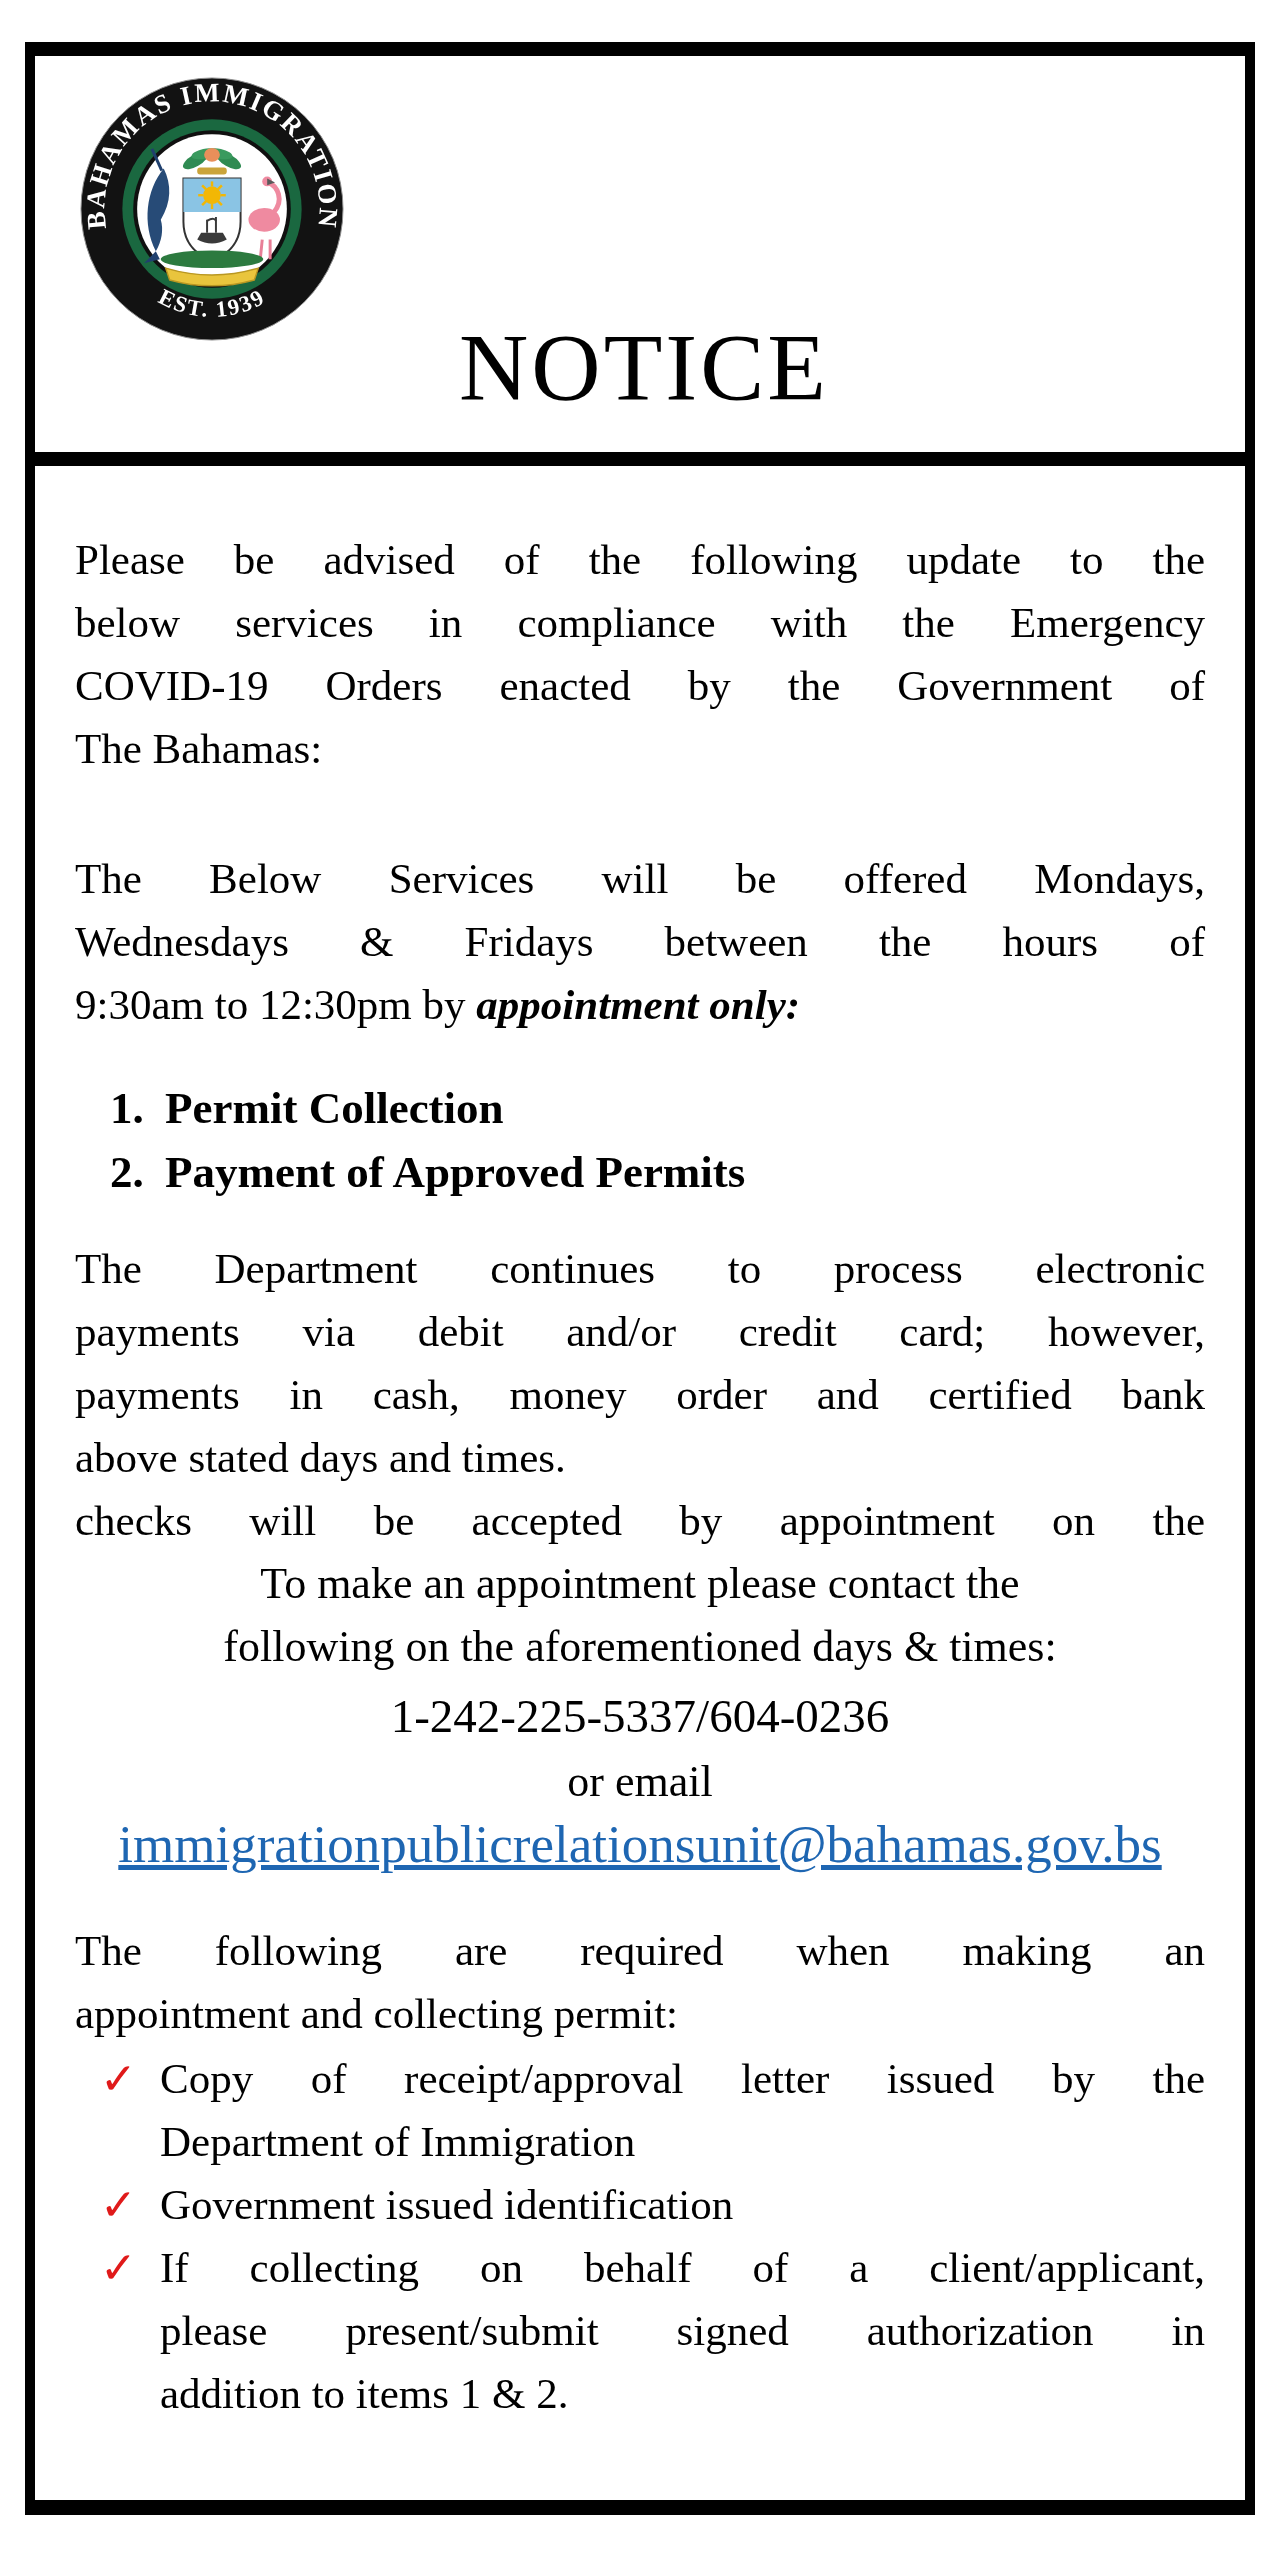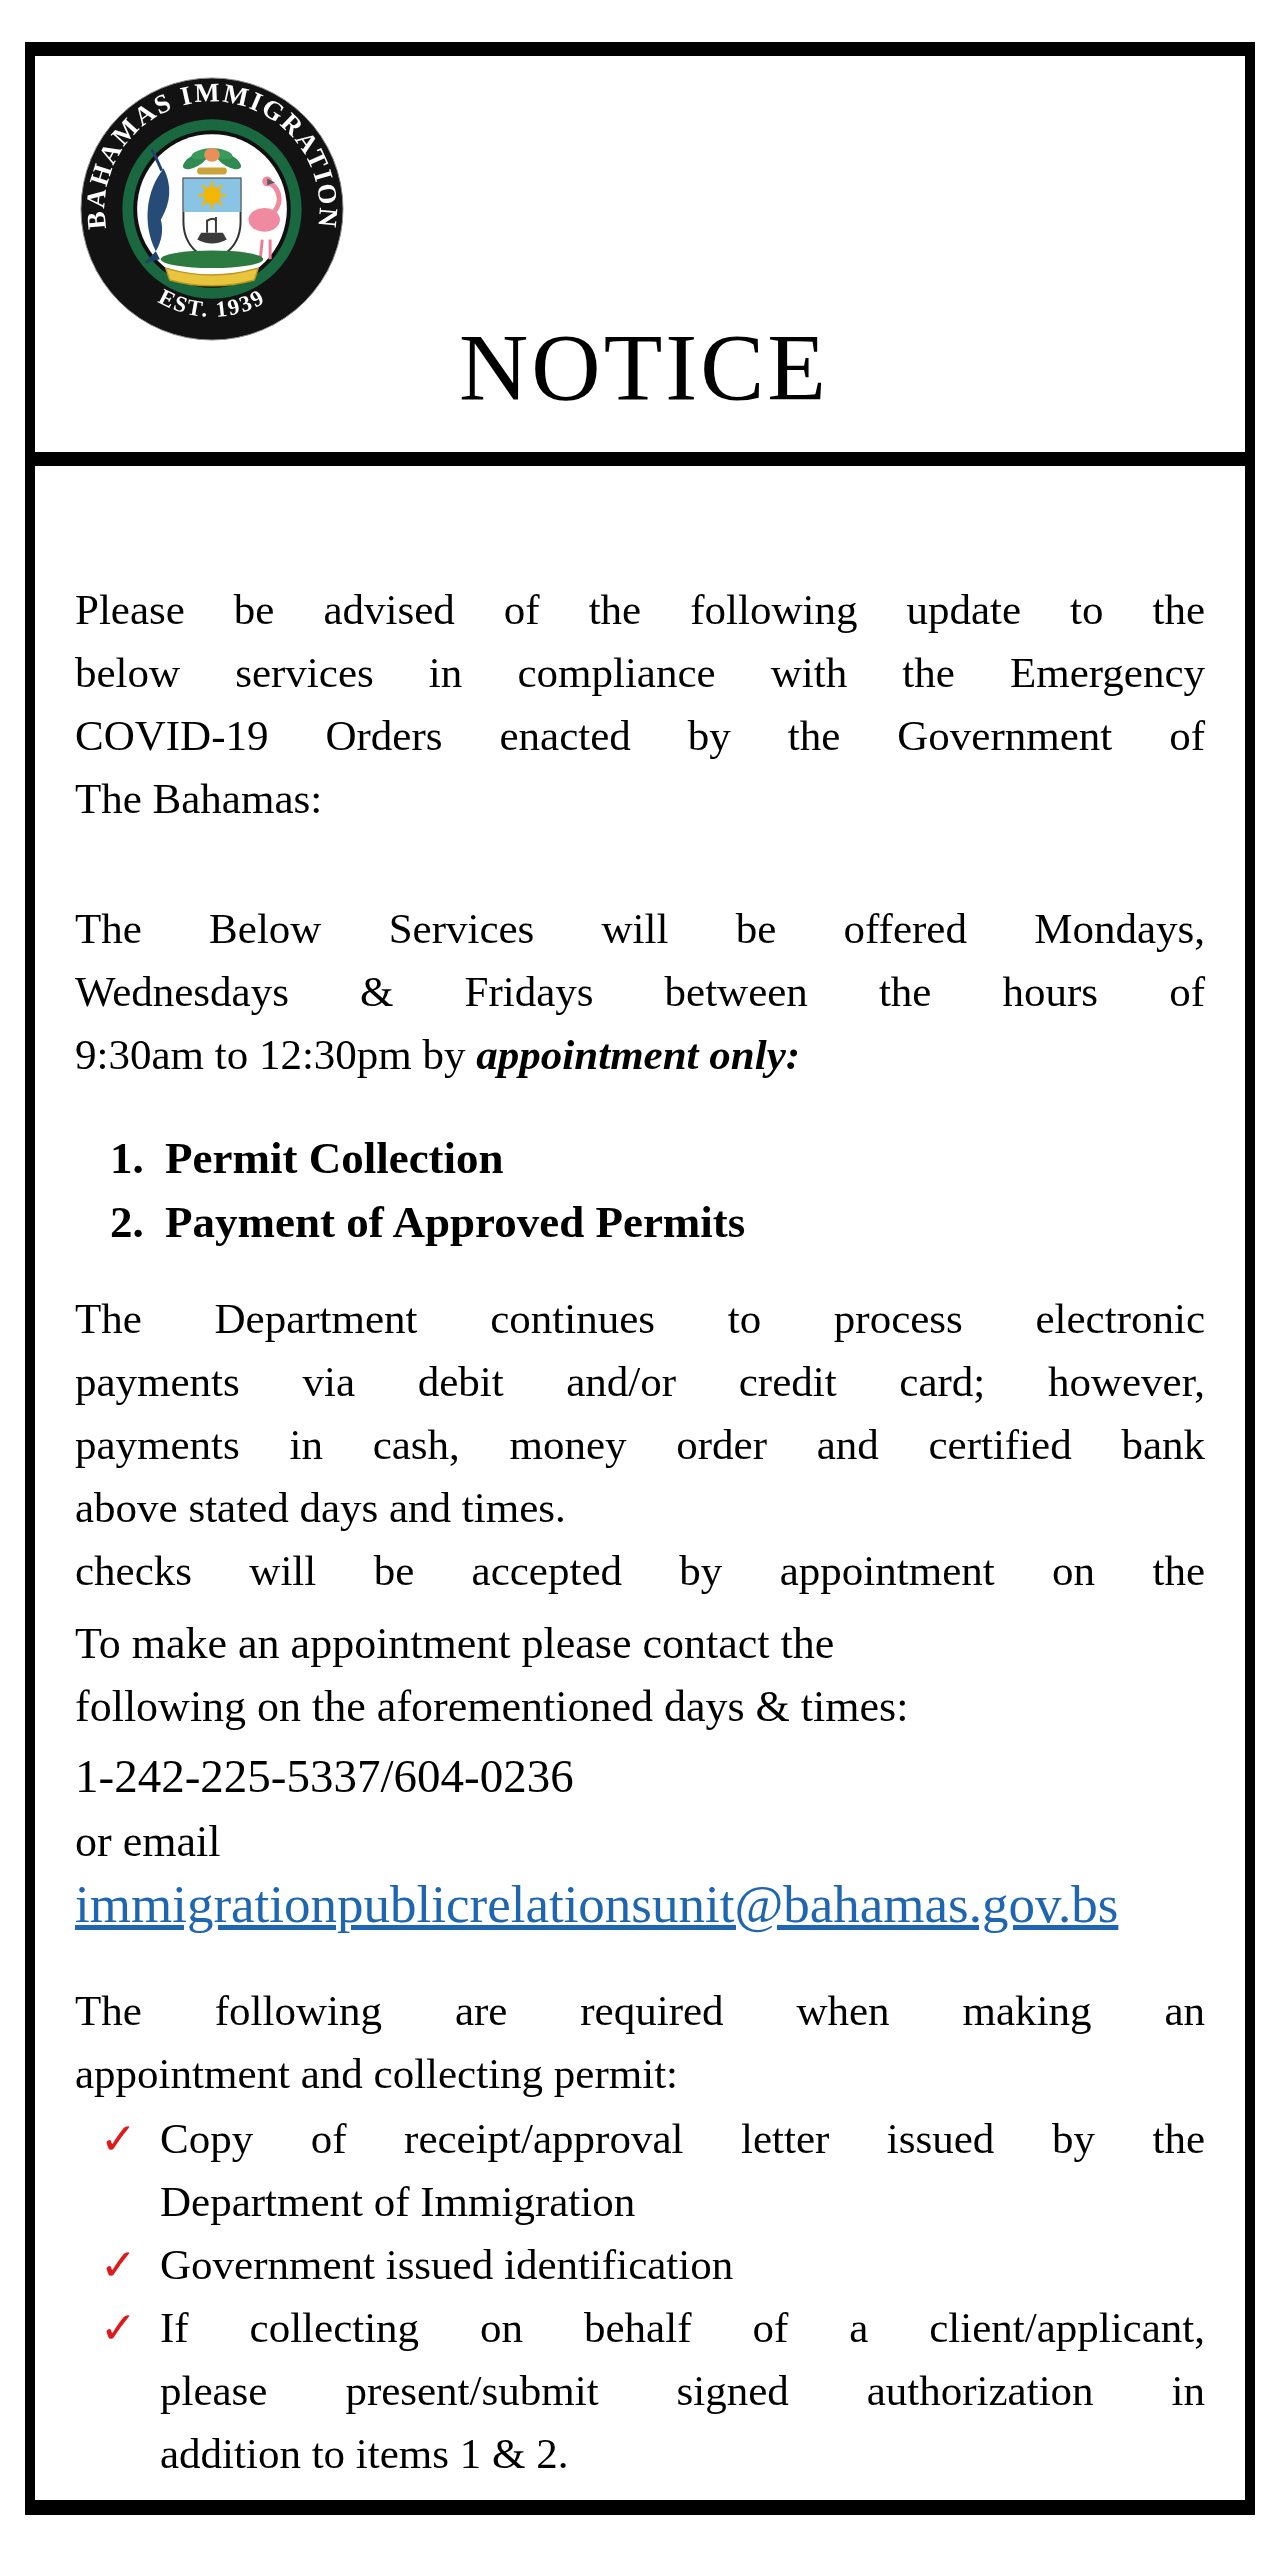--- a/index.html
+++ b/index.html
@@ -23,27 +23,27 @@
   .ring-core  { fill: #ffffff; }
   .notice-title {
     position: absolute; left: 8px; right: 0; top: 262px; text-align: center;
     font-size: 96px; font-weight: normal; letter-spacing: 3px; line-height: 1.05;
   }
   .content { padding: 0 40px; }
   .para { font-size: 43px; line-height: 63px; }
   .jline { text-align: justify; text-align-last: justify; }
   .jline.last { text-align-last: left; }
   .bi { font-weight: bold; font-style: italic; }
-  .p-intro    { margin-top: 112px; }
+  .p-intro    { margin-top: 62px; }
   .p-services { margin-top: 67px; }
   .num-list   { margin-top: 40px; font-size: 45px; line-height: 64px; font-weight: bold; }
   .num-item   { display: flex; padding-left: 35px; }
   .num-marker { width: 55px; flex: 0 0 55px; }
   .p-payments { margin-top: 33px; }
-  .contact { margin-top: 10px; font-size: 44px; line-height: 63px; }
+  .contact { text-align: center; font-size: 44px; line-height: 63px; }
   .c-phone { font-size: 47px; line-height: 64px; font-weight: normal; margin: 6px 0 2px; }
   .c-email { line-height: 63px; }
   .email-link {
     color: var(--link_blue, #1e66b2); text-decoration: underline; cursor: pointer;
     font-size: 53px;
   }
   .p-require { margin-top: 40px; }
   .check-list { margin-top: 2px; font-size: 43px; line-height: 63px; }
   .check-item { display: flex; padding-left: 25px; align-items: flex-start; }
   .check-mark {

